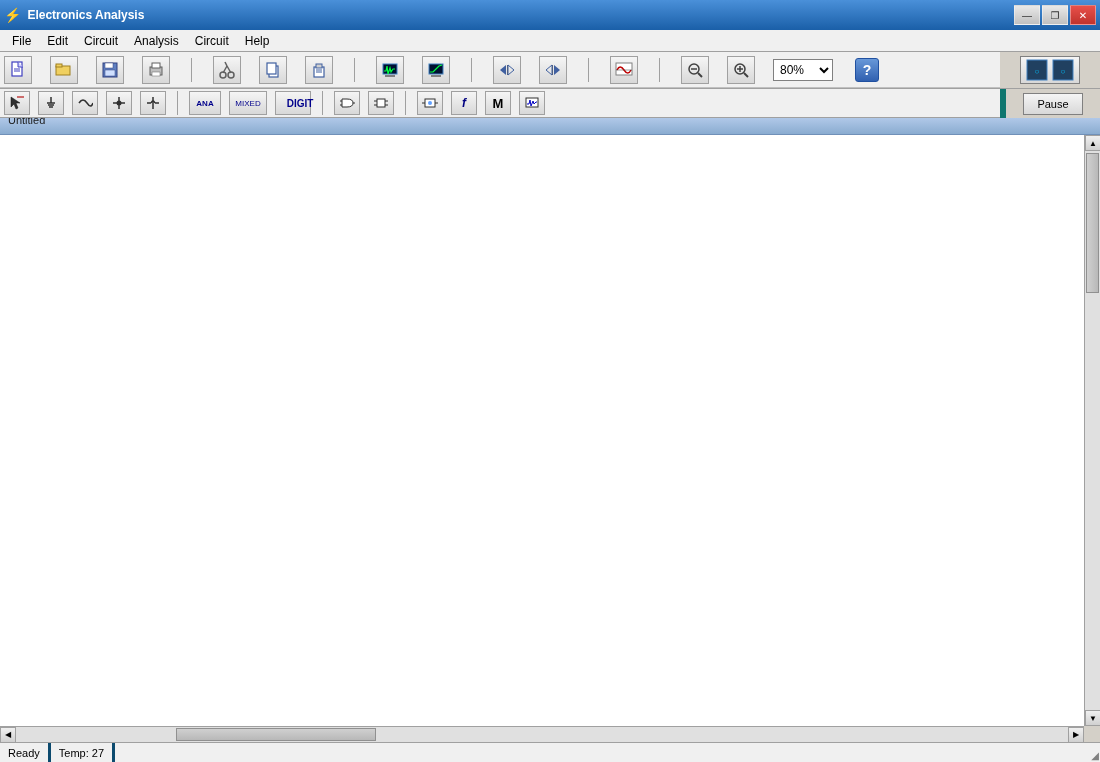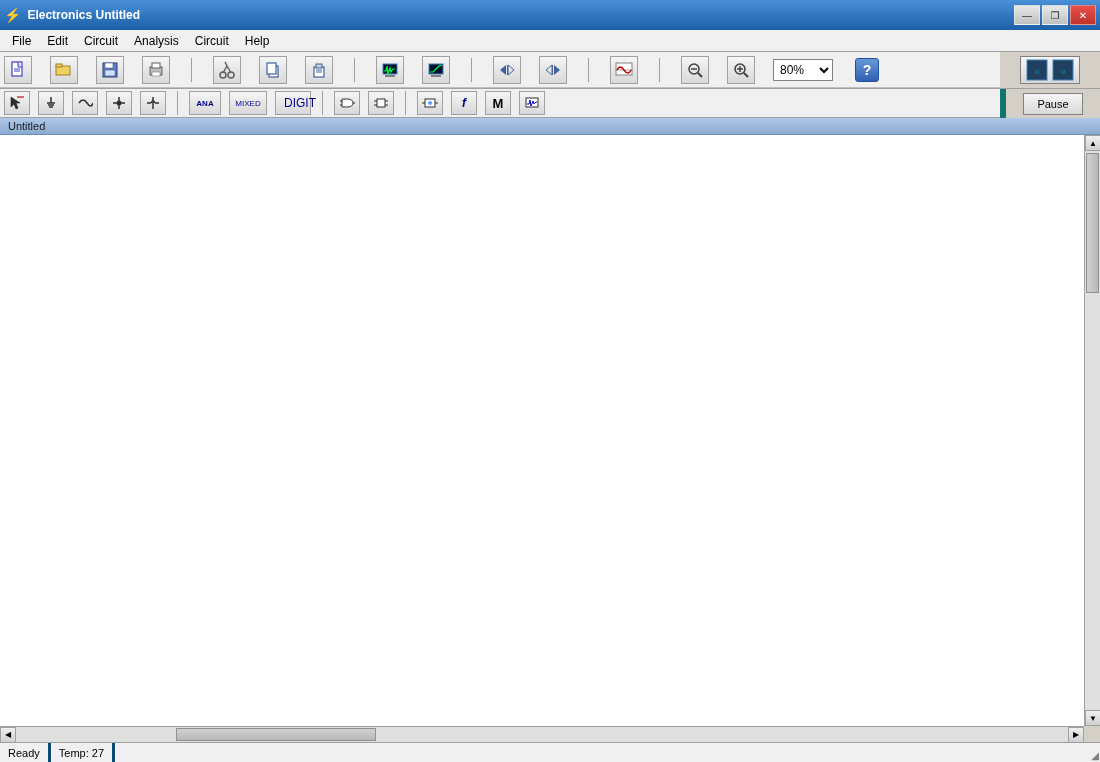--- a/index.html
+++ b/index.html
@@ -186,21 +186,21 @@
       flex-direction: column;
       background: #b8cce0;
       overflow: hidden;
       position: relative;
     }
 
     #canvas-title-bar {
       height: 16px;
       background: linear-gradient(to bottom, #b0c8e8, #8aacd0);
       display: flex;
-      align-items: center;
+      align-items: flex-end;
       padding: 8px 8px;
       font-size: 11px;
       color: #1a1a1a;
       border-bottom: 1px solid #7090b8;
     }
 
     #canvas-scroll-area {
       flex: 1;
       position: relative;
       overflow: hidden;
@@ -339,21 +339,21 @@
       color: #808080;
       padding: 1px;
     }
   </style>
 </head>
 <body>
 
 <div id="title-bar">
   <div id="title-left">
     <span style="font-size:14px;">⚡</span>
-    <span>Electronics Untitled</span>
+    <span>Electronics Analysis</span>
   </div>
   <div id="title-controls">
     <div class="title-btn">—</div>
     <div class="title-btn">❐</div>
     <div class="title-btn close-btn">✕</div>
   </div>
 </div>
 
 <div id="menu-bar">
   <div class="menu-item">File</div>
@@ -554,21 +554,21 @@
         <line x1="10" y1="8" x2="14" y2="8" stroke="#303030" stroke-width="1.5"></line>
         <line x1="8" y1="2" x2="8" y2="14" stroke="#303030" stroke-width="1.5"></line>
       </svg>
     </div>
     <div class="tb-sep"></div>
 
     <div class="tb-btn2" title="Analog Components" style="width:32px; font-size:8px; font-weight:bold; color:#00008b;">ANA</div>
 
     <div class="tb-btn2" title="Mixed Components" style="width:38px; font-size:8px; font-weight:normal; color:#00008b;">MIXED</div>
 
-    <div class="tb-btn2" title="Digital Components" style="width:36px; font-size:12px; font-weight:normal; color:#00008b;padding-left:14px;">DIGIT</div>
+    <div class="tb-btn2" title="Digital Components" style="width:36px; font-size:10px; font-weight:bold; color:#00008b;padding-left:14px;">DIGIT</div>
     <div class="tb-sep"></div>
 
     <div class="tb-btn2" title="Logic Gates">
       <svg width="16" height="16" viewBox="0 0 16 16">
         <path d="M 3,4 L 3,12 L 8,12 Q 14,12 14,8 Q 14,4 8,4 Z" fill="white" stroke="#303030" stroke-width="1"></path>
         <line x1="1" y1="6" x2="3" y2="6" stroke="#303030" stroke-width="1"></line>
         <line x1="1" y1="10" x2="3" y2="10" stroke="#303030" stroke-width="1"></line>
         <line x1="14" y1="8" x2="16" y2="8" stroke="#303030" stroke-width="1"></line>
       </svg>
     </div>

